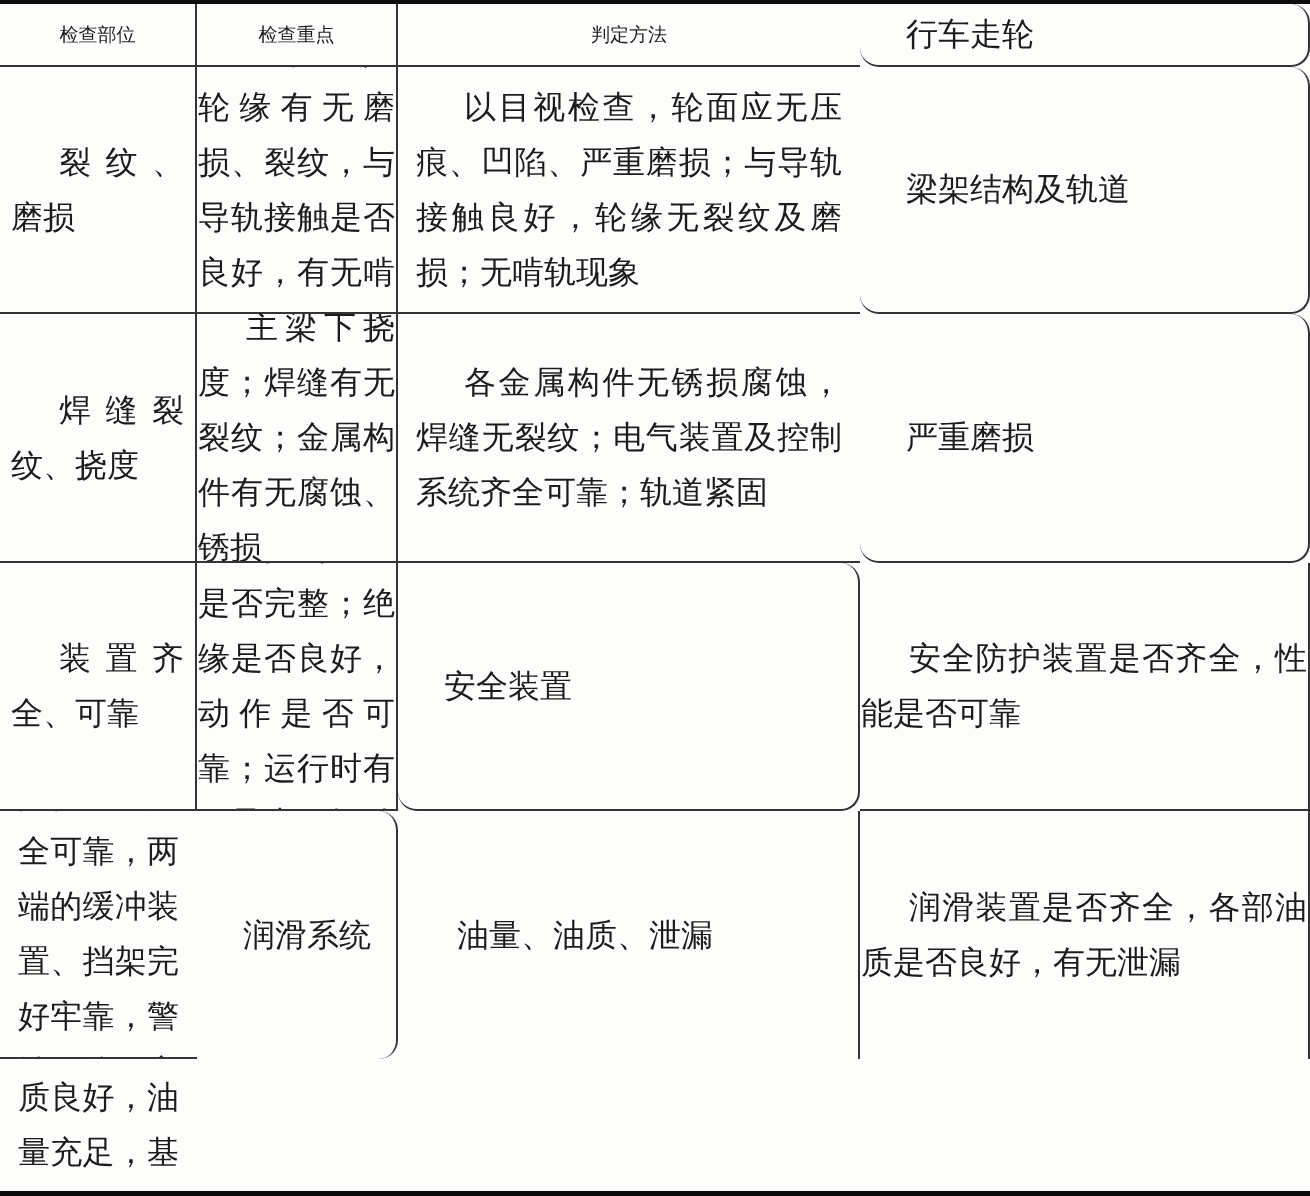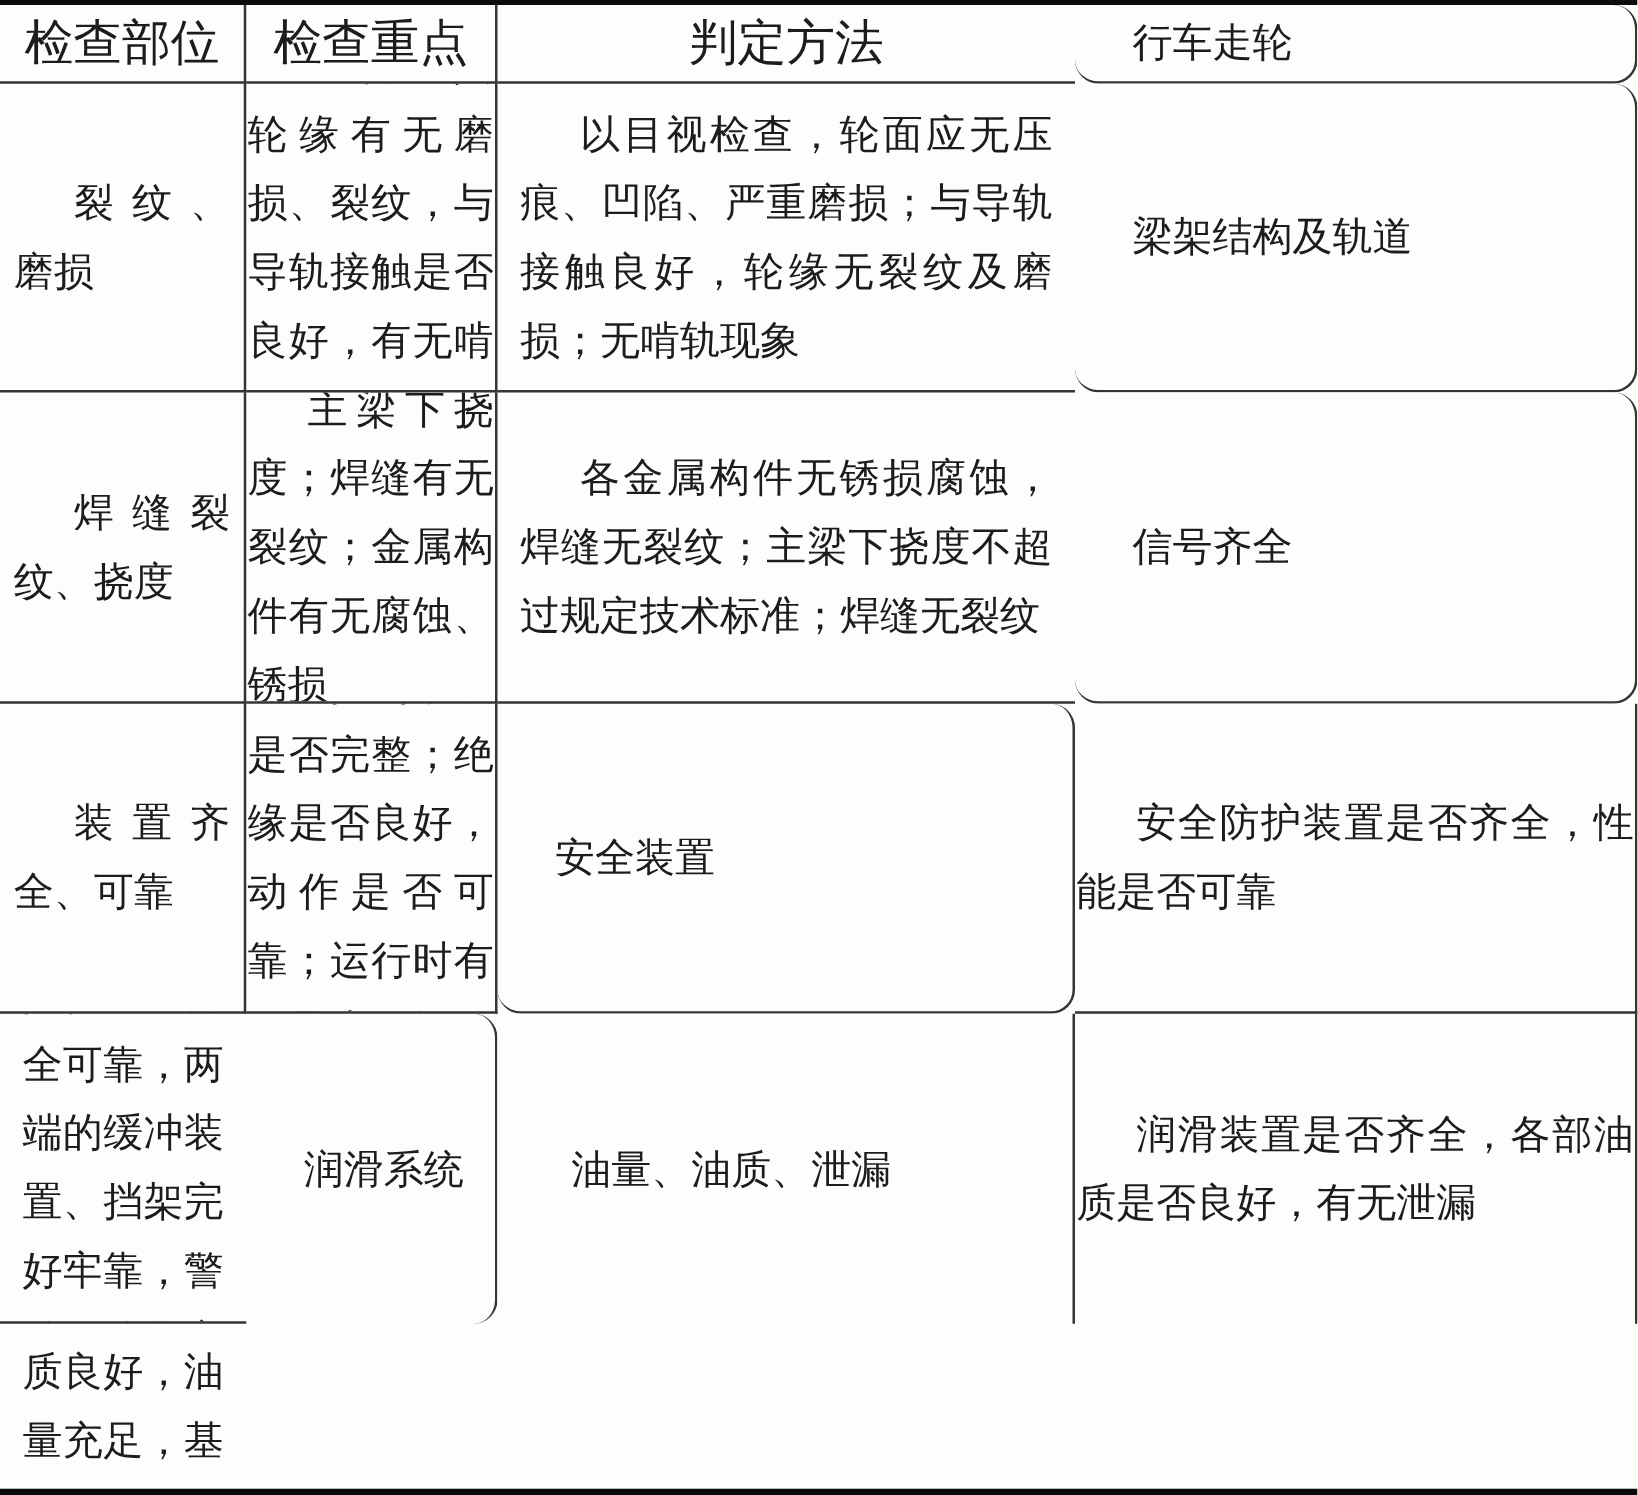--- a/index.html
+++ b/index.html
@@ -38,21 +38,21 @@
     font-size: 32px;
     line-height: 55px;
     letter-spacing: 0;
   }
   
   .c1, .c2, .c3 { border-right: 2px solid #343434; }
   
   .rb { border-bottom: 2px solid #343434; }
 
   .header-cell {
-    font-size: 39px;
+    font-size: 19px;
     text-align: center;
     justify-content: center;
   }
   .c1.body-cell {
     padding: 0 8px 0 14px;
     text-align: left;
     border-radius: 19px;
   }
   .c1.body-cell p { text-indent: 1em; }
   .c2.body-cell {
@@ -111,25 +111,25 @@
     <div class="cell body-cell c1 rb">
       <p>梁架结构及轨道</p>
     </div>
     <div class="cell body-cell c2 rb">
       <p>焊缝裂纹、挠度</p>
     </div>
     <div class="cell body-cell c3 rb">
       <p>主梁下挠度；焊缝有无裂纹；金属构件有无腐蚀、锈损</p>
     </div>
     <div class="cell body-cell c4 rb">
-      <p>各金属构件无锈损腐蚀，焊缝无裂纹；主梁下挠度不超过规定技术标准；焊缝无裂纹</p>
+      <p>各金属构件无锈损腐蚀，焊缝无裂纹；电气装置及控制系统齐全可靠；轨道紧固</p>
     </div>
 
     <div class="cell body-cell c1 rb">
-      <p>信号齐全</p>
+      <p>严重磨损</p>
     </div>
     <div class="cell body-cell c2 rb">
       <p>装置齐全、可靠</p>
     </div>
     <div class="cell body-cell c3 rb">
       <p>电气装置、控制系统是否完整；绝缘是否良好，动作是否可靠；运行时有无异声、振动及不正常发热</p>
     </div>
 
     <div class="cell body-cell c1 rb">
       <p>安全装置</p>

